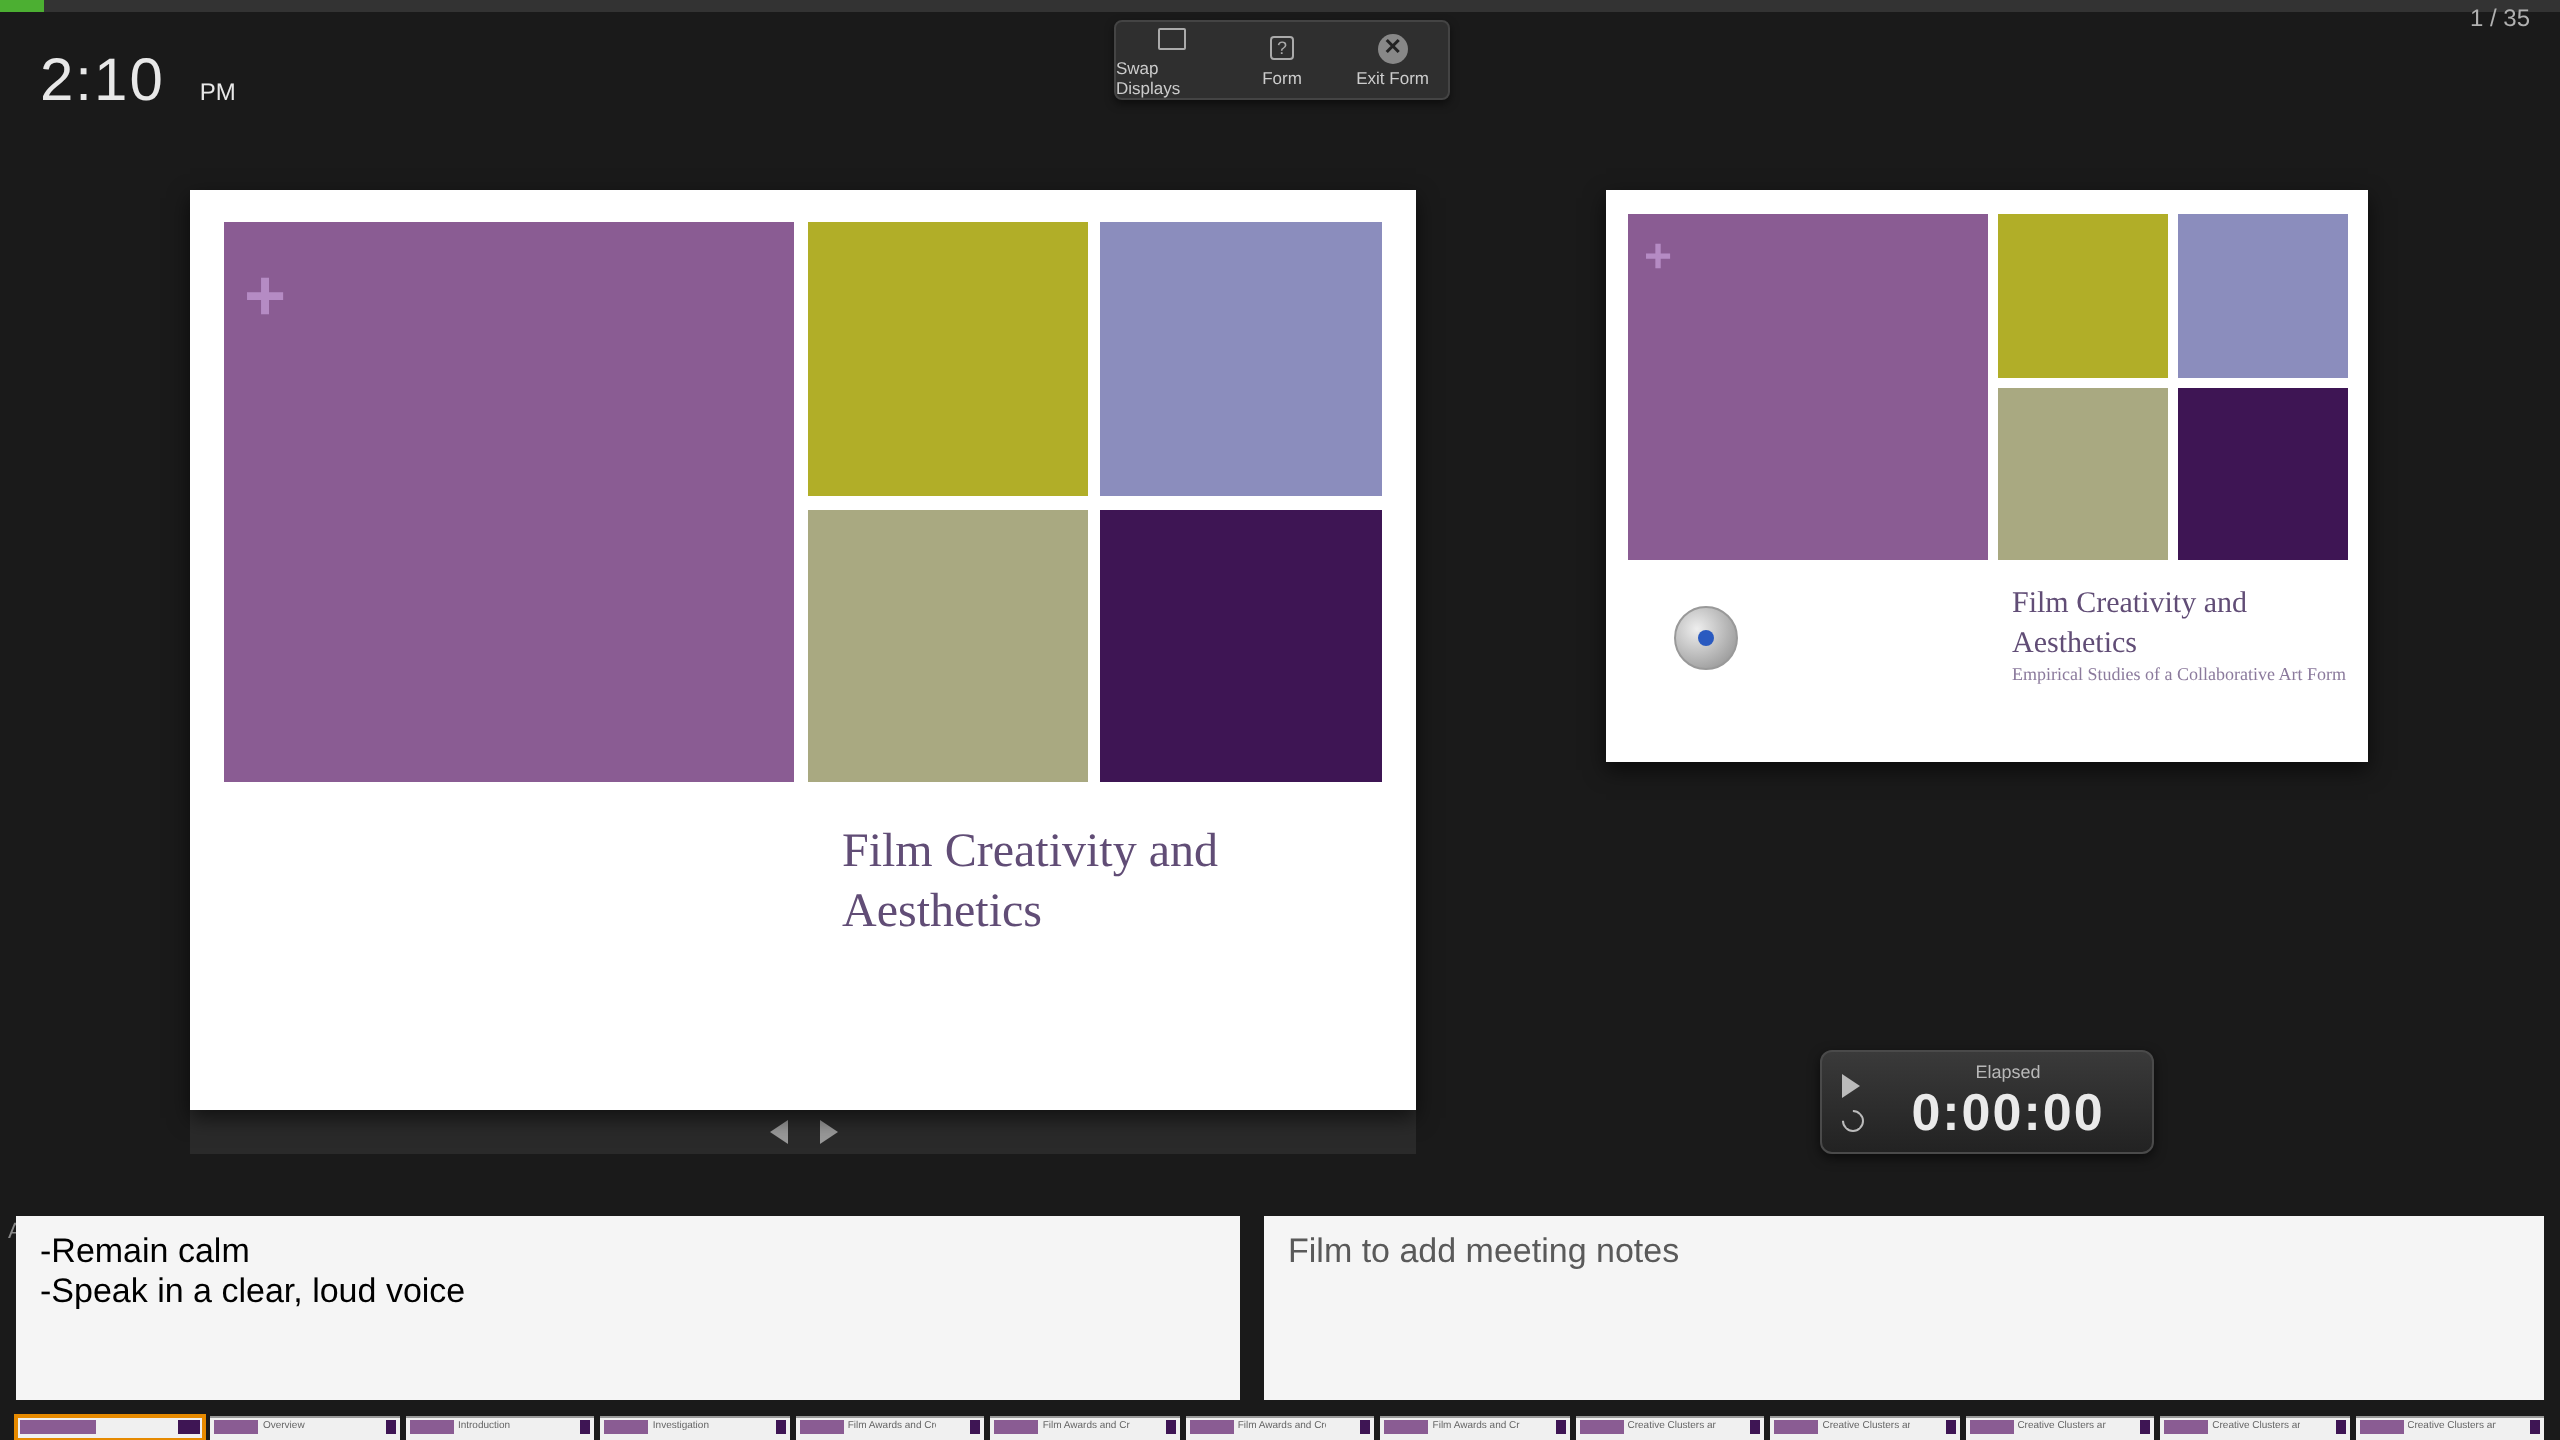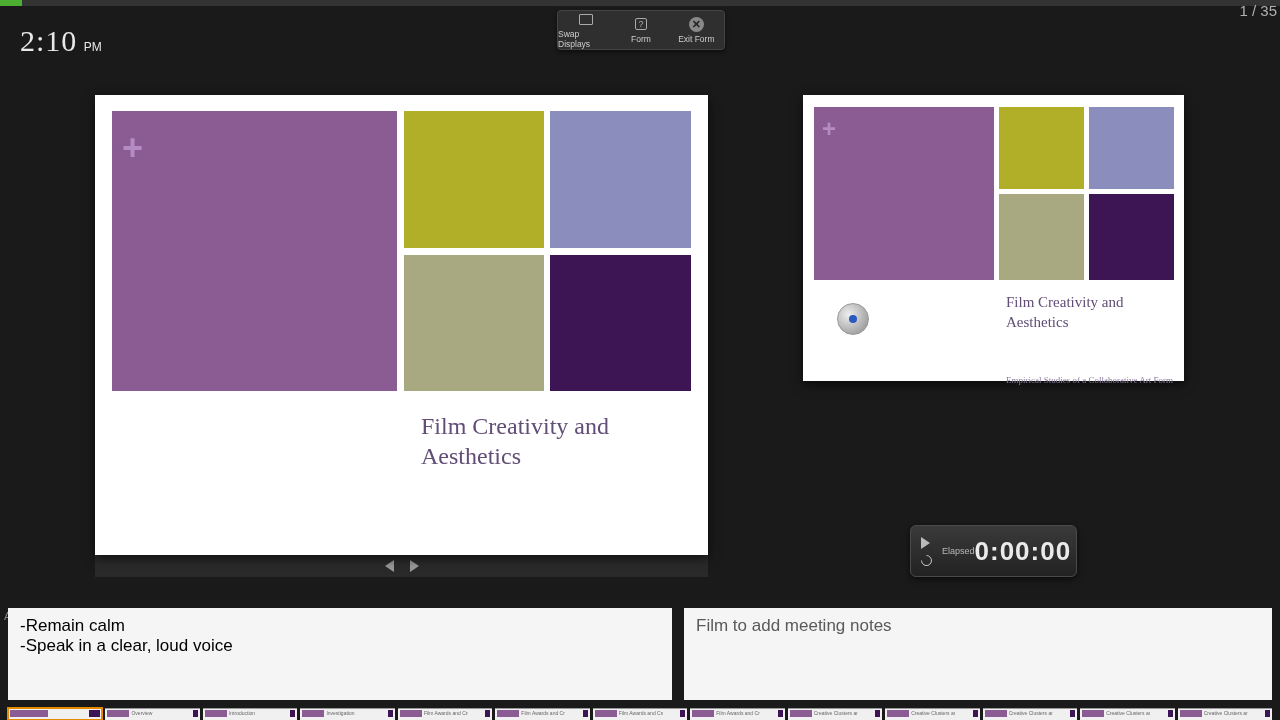--- a/index.html
+++ b/index.html
@@ -1,22 +1,22 @@
 <!DOCTYPE html>
 <html><head>
 <meta charset="utf-8">
 <style>
   * { box-sizing: border-box; margin: 0; padding: 0; }
   html, body { width: 1280px; height: 720px; background: #1a1a1a; font-family: "Helvetica Neue", Arial, sans-serif; overflow: hidden; }
   .topbar { width: 100%; height: 6px; background: #333; }
   .topbar-green { position: absolute; top: 0; left: 0; height: 6px; width: 22px; background: #4caf32; }
-  .slide-count { position: absolute; top: 2px; right: 3px; color: #b0b0b0; font-size: 15px; }
+  .slide-count { position: absolute; top: 2px; right: 15px; color: #b0b0b0; font-size: 12px; }
   .clock { position: absolute; top: 24px; left: 20px; color: #e8e8e8; font-weight: 300; }
-  .clock .time { font-size: 30px; letter-spacing: 1px; font-family: Liberation Serif, serif; }
-  .clock .ampm { font-size: 12px; margin-left: 2px; }
+  .clock .time { font-size: 30px; letter-spacing: 1px; }
+  .clock .ampm { font-size: 12px; margin-left: 13px; }
   .toolbar { position: absolute; top: 10px; left: 557px; width: 168px; height: 40px; background: #2f2f2f; border: 1px solid #444; border-radius: 4px; display: flex; box-shadow: 0 2px 4px rgba(0,0,0,.5); }
   .toolbar-btn { flex: 1; display: flex; flex-direction: column; align-items: center; justify-content: center; color: #ccc; font-size: 8.5px; cursor: pointer; }
   .toolbar-btn .ico { width: 16px; height: 16px; margin-bottom: 2px; display: flex; align-items: center; justify-content: center; }
   .ico-swap { border: 1.5px solid #aaa; border-radius: 1px; width: 14px; height: 11px; }
   .ico-tips { border: 1.5px solid #aaa; border-radius: 2px; width: 12px; height: 12px; color:#aaa; font-size:9px; line-height:10px; text-align:center; }
   .ico-exit { width: 15px; height: 15px; border-radius: 50%; background: #888; color:#222; font-size:11px; line-height:15px; text-align:center; font-weight:bold; }
 
   .current-slide-wrap { position: absolute; top: 95px; left: 95px; width: 613px; height: 483px; }
   .slide-big { width: 613px; height: 460px; background: #fff; position: relative; box-shadow: 0 4px 10px rgba(0,0,0,.6); }
   .sb-purple-big { position:absolute; top:16px; left:17px; width:285px; height:280px; background:#8a5c93; }
@@ -34,34 +34,34 @@
   .next-slide { position:absolute; top:95px; left:803px; width:381px; height:286px; background:#fff; box-shadow: 0 4px 10px rgba(0,0,0,.6); }
   .ns-purple { position:absolute; top:12px; left:11px; width:180px; height:173px; background:#8a5c93; }
   .ns-plus { position:absolute; top:8px; left:8px; color:#b58bc4; font-size:24px; font-weight:bold; }
   .ns-olive { position:absolute; top:12px; left:196px; width:85px; height:82px; background:#b1ae28; }
   .ns-lilac { position:absolute; top:12px; left:286px; width:85px; height:82px; background:#8b8dbd; }
   .ns-khaki { position:absolute; top:99px; left:196px; width:85px; height:86px; background:#a9a981; }
   .ns-deep  { position:absolute; top:99px; left:286px; width:85px; height:86px; background:#3e1554; }
   .ns-speaker { position:absolute; top:208px; left:34px; width:32px; height:32px; border-radius:50%; background: radial-gradient(circle at 35% 35%, #eee, #888); border:1px solid #999; display:flex; align-items:center; justify-content:center; }
   .ns-speaker::after{ content:""; width:8px; height:8px; border-radius:50%; background:#2a5ac0; }
   .ns-title { position:absolute; top:198px; left:203px; color:#614d76; font-family: Georgia, serif; font-size:15px; line-height:1.3; }
-  .ns-sub { position:absolute; top:237px; left:203px; color:#8b7a9c; font-family: Georgia, serif; font-size:9px;margin-top:43px; }
+  .ns-sub { position:absolute; top:237px; left:203px; color:#8b7a9c; font-family: Georgia, serif; font-size:9px; }
 
   .timer { position:absolute; top:525px; left:910px; width:167px; height:52px; background:linear-gradient(#3a3a3a,#222); border:1px solid #4a4a4a; border-radius:6px; display:flex; align-items:center; padding:0 10px; box-shadow:0 2px 6px rgba(0,0,0,.6); }
   .timer-ctl { display:flex; flex-direction:column; gap:6px; margin-right:10px; }
   .play-btn { width:0;height:0;border-left:9px solid #bbb;border-top:6px solid transparent;border-bottom:6px solid transparent; cursor:pointer; }
   .reset-btn { width:11px;height:11px;border:1.5px solid #bbb;border-radius:50%;border-left-color:transparent;transform:rotate(45deg); cursor:pointer; position:relative; }
-  .timer-body { display:flex; align-items:center; flex:1; }
+  .timer-body { display:flex; flex-direction:column; align-items:center; flex:1; }
   .timer-label { color:#b8b8b8; font-size:9px; }
   .timer-value { color:#eaeaea; font-size:26px; font-weight:700; letter-spacing:1px; }
 
   .notes-row { position:absolute; top:608px; left:8px; right:8px; height:92px; display:flex; gap:12px; }
   .notes-label { position:absolute; top:610px; left:4px; color:#888; font-size:11px; }
   .notes, .meeting { background:#f5f5f5; padding:8px 12px; font-size:17px; color:#000; overflow:hidden; }
-  .notes { width:664px; }
+  .notes { width:612px; }
   .meeting { flex:1; color:#5a5a5a; }
 
   .thumbs { position:absolute; bottom:0; left:8px; right:8px; height:12px; display:flex; gap:3px; }
   .thumb { flex:1; background:#f0f0f0; border-top:1px solid #999; position:relative; cursor:pointer; }
   .thumb.active { outline:2px solid #e68a00; outline-offset:-1px; }
   .thumb::before { content:""; position:absolute; top:1px; left:2px; width:22px; height:7px; background:#8a5c93; }
   .thumb::after { content:""; position:absolute; top:1px; right:2px; width:5px; height:7px; background:#3e1554; }
   .thumb .tlabel { position:absolute; left:26px; top:1px; font-size:5px; color:#666; white-space:nowrap; overflow:hidden; width:44px; }
   .thumb.active::before { width:40%; }
   .thumb.active::after { width:12%; }

